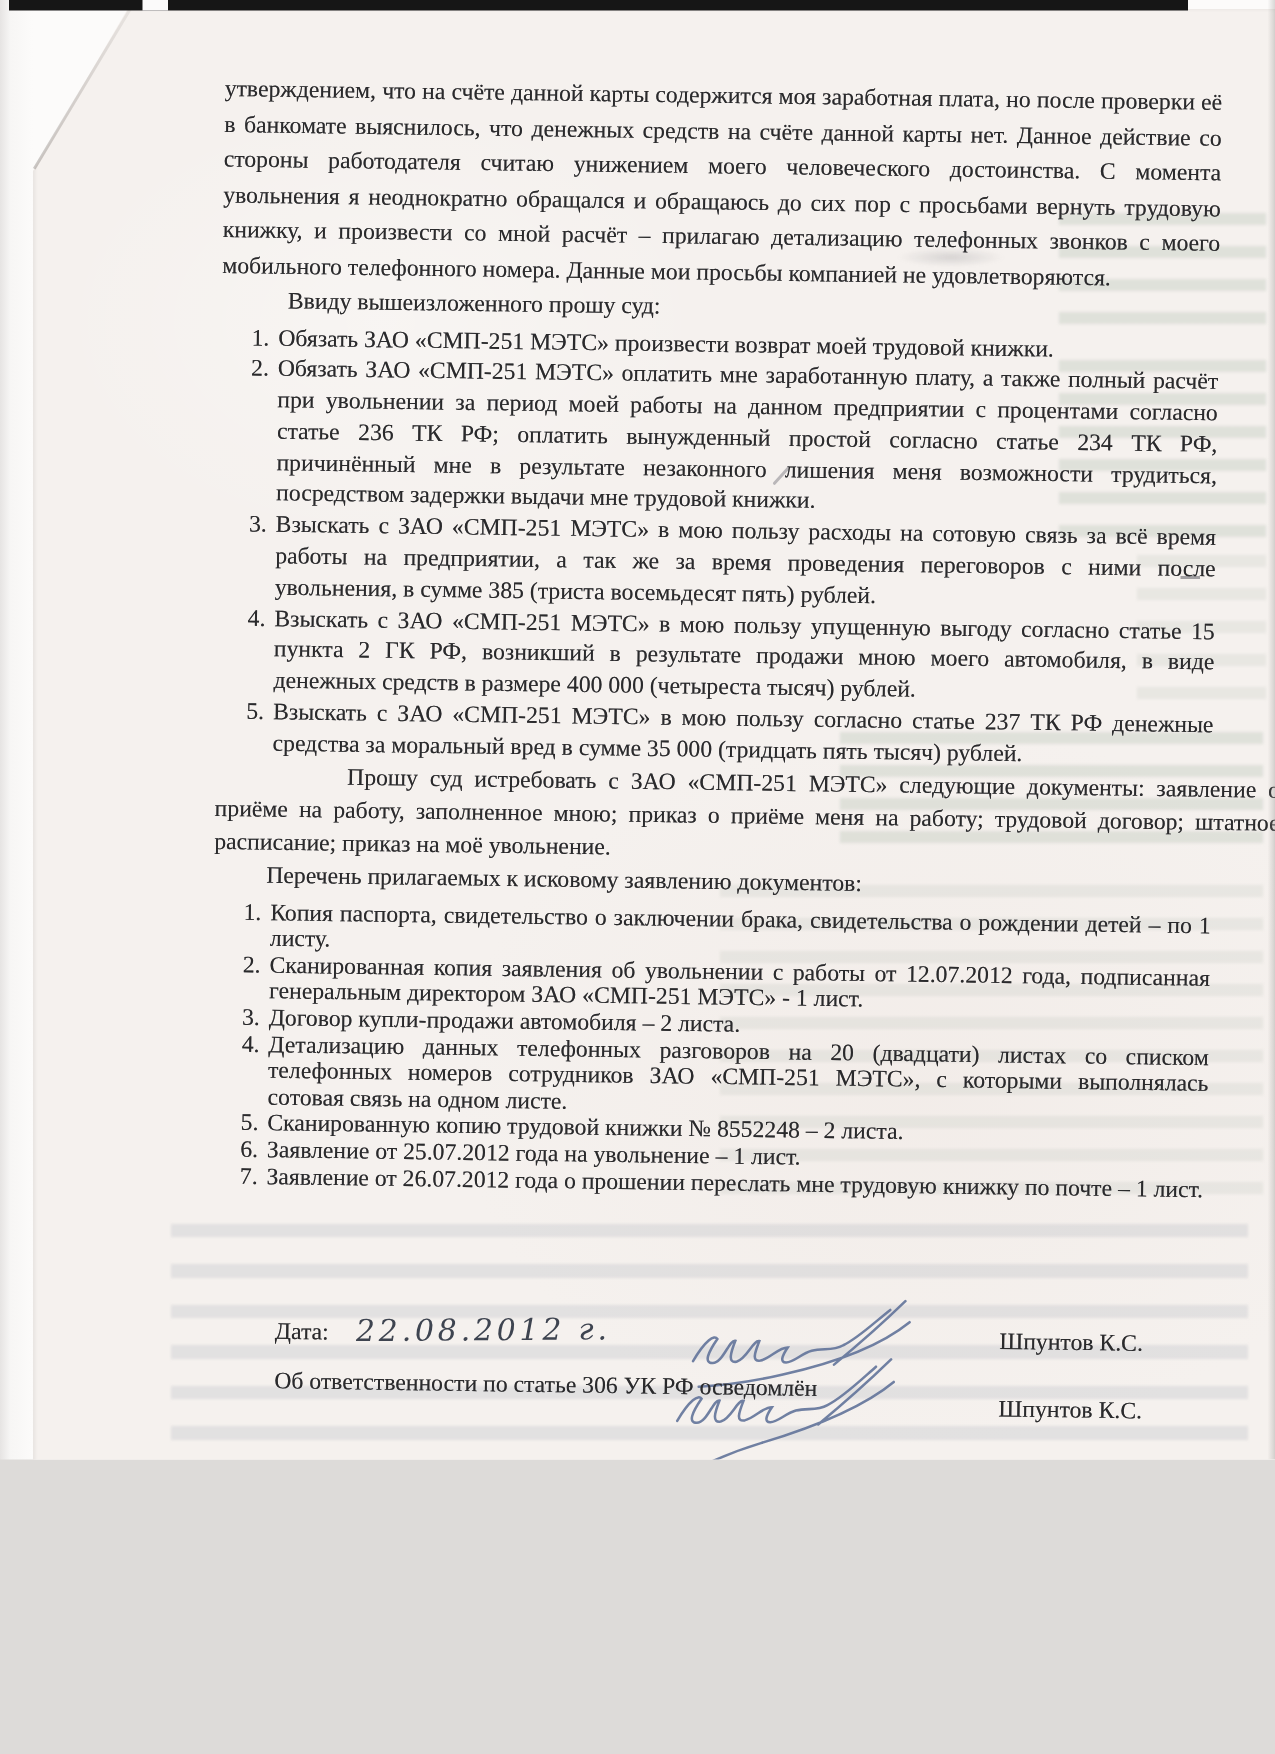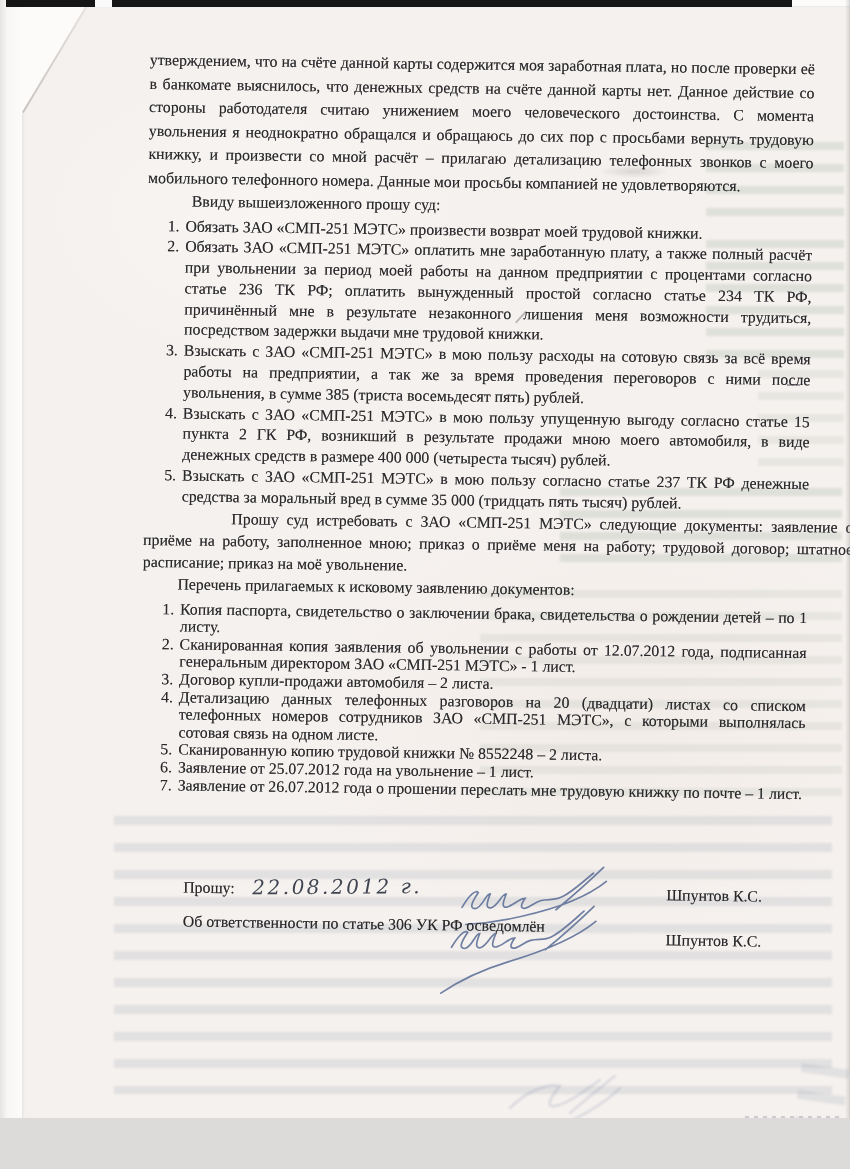--- a/index.html
+++ b/index.html
@@ -1,18 +1,18 @@
 <!DOCTYPE html>
 <html lang="ru"><head>
 <meta charset="utf-8">
 <style>
   html,body{margin:0;padding:0;}
   body{width:850px;height:1169px;background:#dddbd9;font-family:"Liberation Serif",serif;}
 
-  .scan{position:relative;width:850px;height:1118px;overflow:hidden;
+  .scan{position:relative;width:850px;height:973px;overflow:hidden;
     background:linear-gradient(90deg,#e6e4e3 0px,#f7f6f5 7px,#fcfbfa 22px,#fcfbfa 100%);}
 
   
   .page{position:absolute;left:22px;top:6px;width:828px;height:1158px;z-index:1;
     background:
       radial-gradient(ellipse 320px 220px at 28% 18%, rgba(255,255,255,.28), transparent 70%),
       radial-gradient(ellipse 420px 320px at 72% 62%, rgba(236,226,221,.30), transparent 75%),
       #f5f1ee;
     clip-path:polygon(63px 0,828px 0,828px 1158px,0 1158px,0 108px);
     box-shadow:inset 1px 0 3px rgba(0,0,0,.07);}
@@ -117,21 +117,21 @@
       <li>Сканированная копия заявления об увольнении с работы от 12.07.2012 года, подписанная генеральным директором ЗАО «СМП-251 МЭТС» - 1 лист.</li>
       <li>Договор купли-продажи автомобиля – 2 листа.</li>
       <li>Детализацию данных телефонных разговоров на 20 (двадцати) листах со списком телефонных номеров сотрудников ЗАО «СМП-251 МЭТС», с которыми выполнялась сотовая связь на одном листе.</li>
       <li>Сканированную копию трудовой книжки № 8552248 – 2 листа.</li>
       <li>Заявление от 25.07.2012 года на увольнение – 1 лист.</li>
       <li>Заявление от 26.07.2012 года о прошении переслать мне трудовую книжку по почте – 1 лист.</li>
     </ol>
 
     <div class="sig-block">
       <div class="date-line">
-        <span class="lbl">Прошу:</span>
+        <span class="lbl">Дата:</span>
         <span class="hand">22.08.2012 г.</span>
       </div>
 
       <svg class="sig sig1" width="190" height="70" viewBox="0 0 190 70">
         <path d="M6,46 C14,32 20,28 22,31 C16,40 13,47 19,47 C26,47 30,31 34,32 C31,40 29,47 35,46 C42,44 46,31 50,32 C47,40 45,46 51,45 C58,43 63,36 69,36 C65,42 64,46 68,46 C73,46 78,40 85,38 C93,36 99,38 106,34 C116,29 127,18 137,10 M100,47 C113,36 131,20 147,4 M150,18 C132,33 104,45 66,54 C46,59 24,62 10,63"></path>
       </svg>
       <span class="name name1">Шпунтов К.С.</span>
 
       <div class="liab-line">Об ответственности по статье 306 УК РФ осведомлён</div>
 

